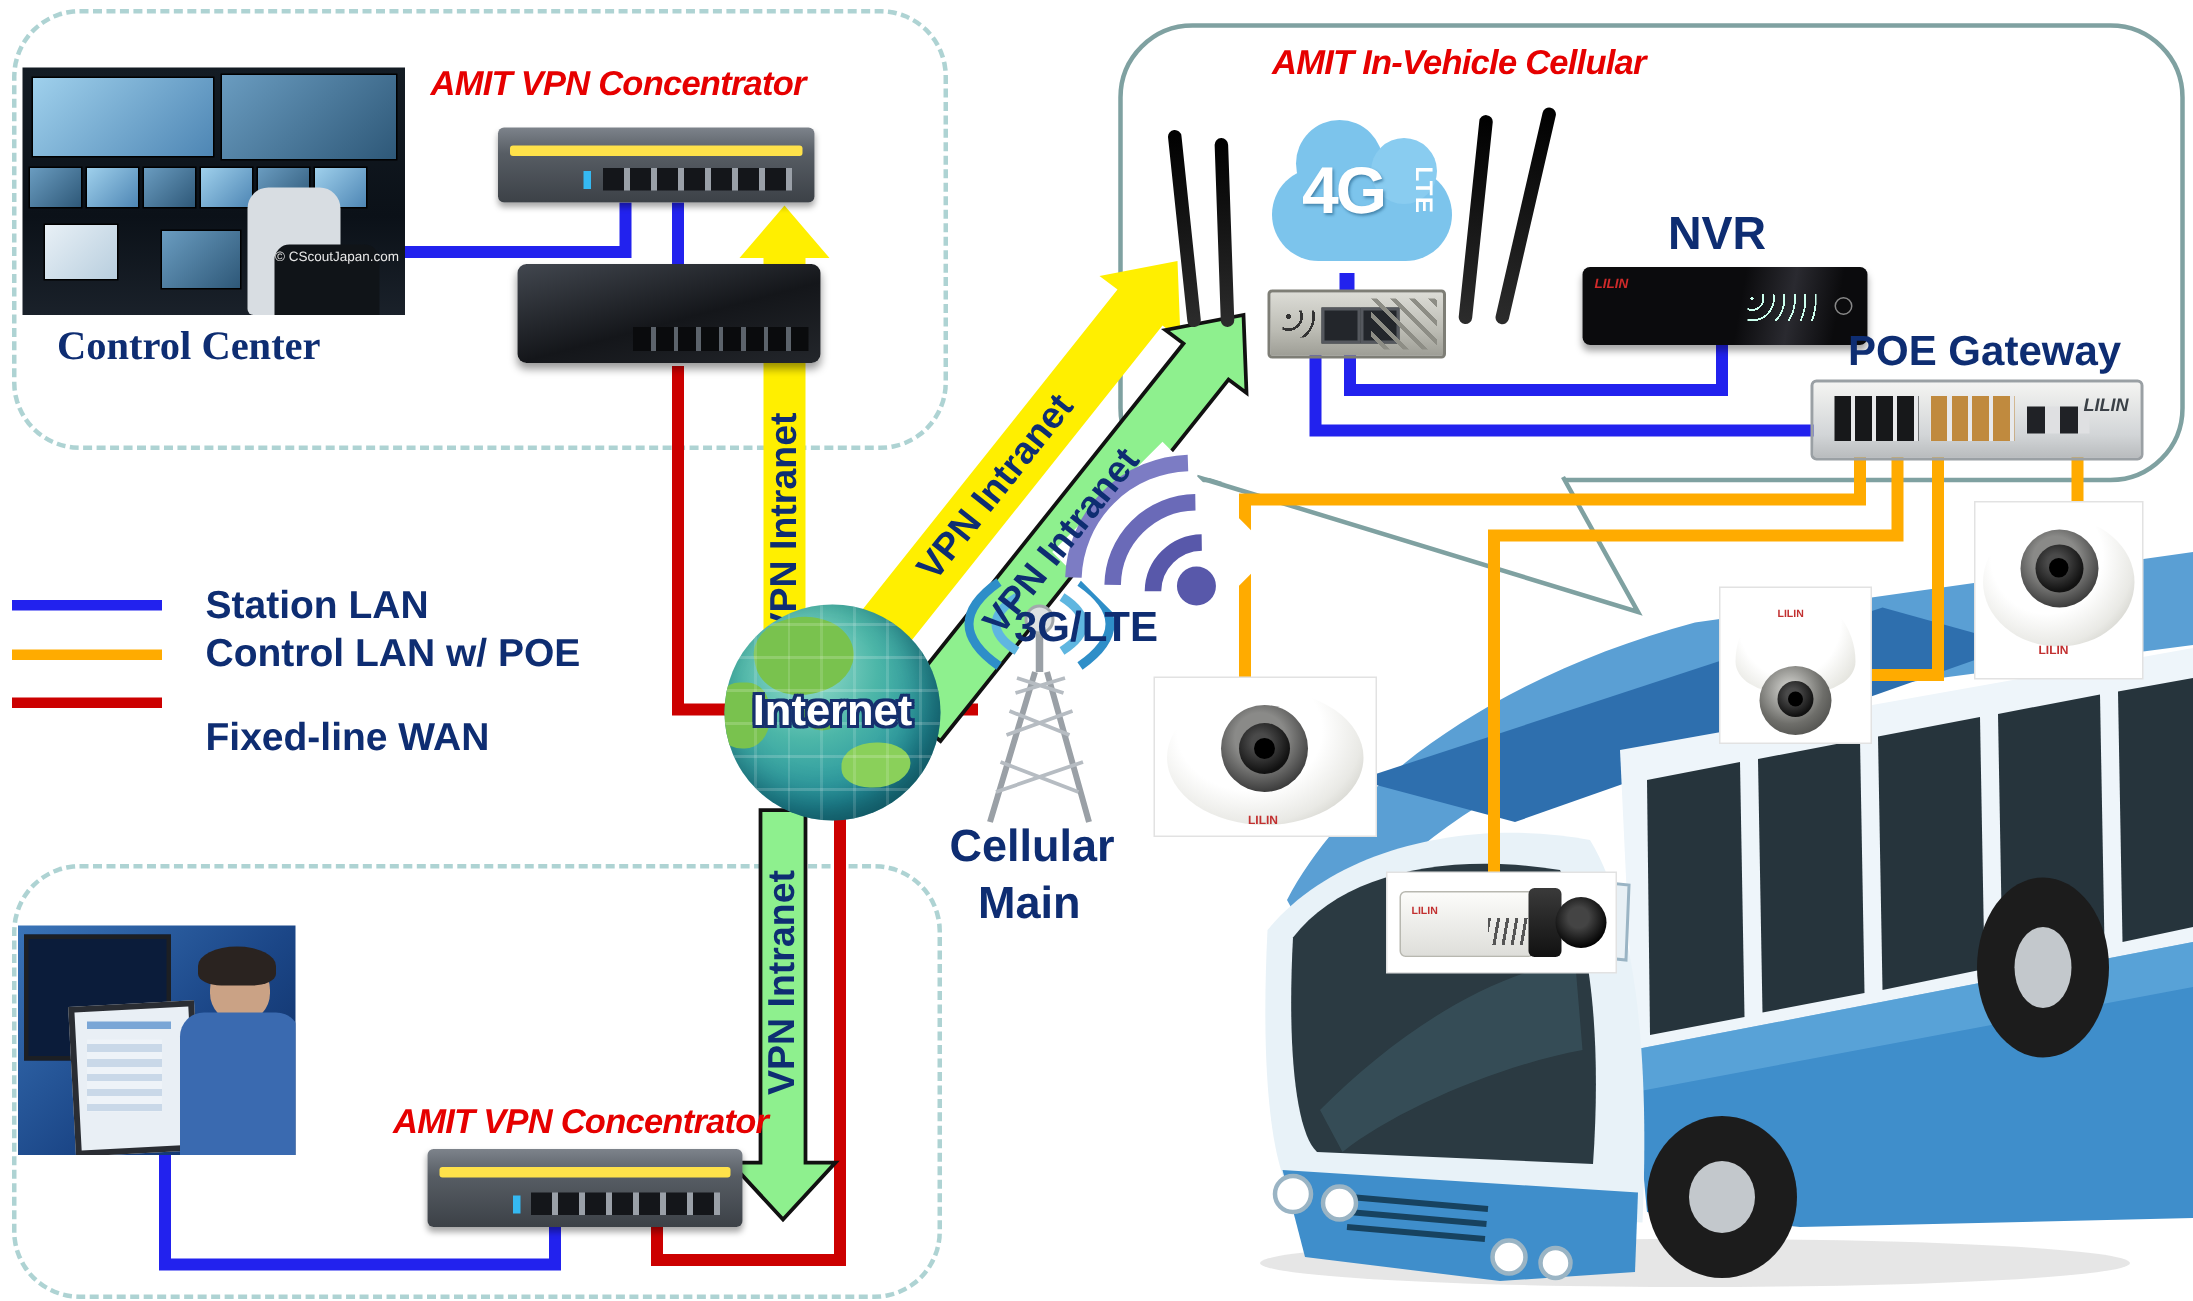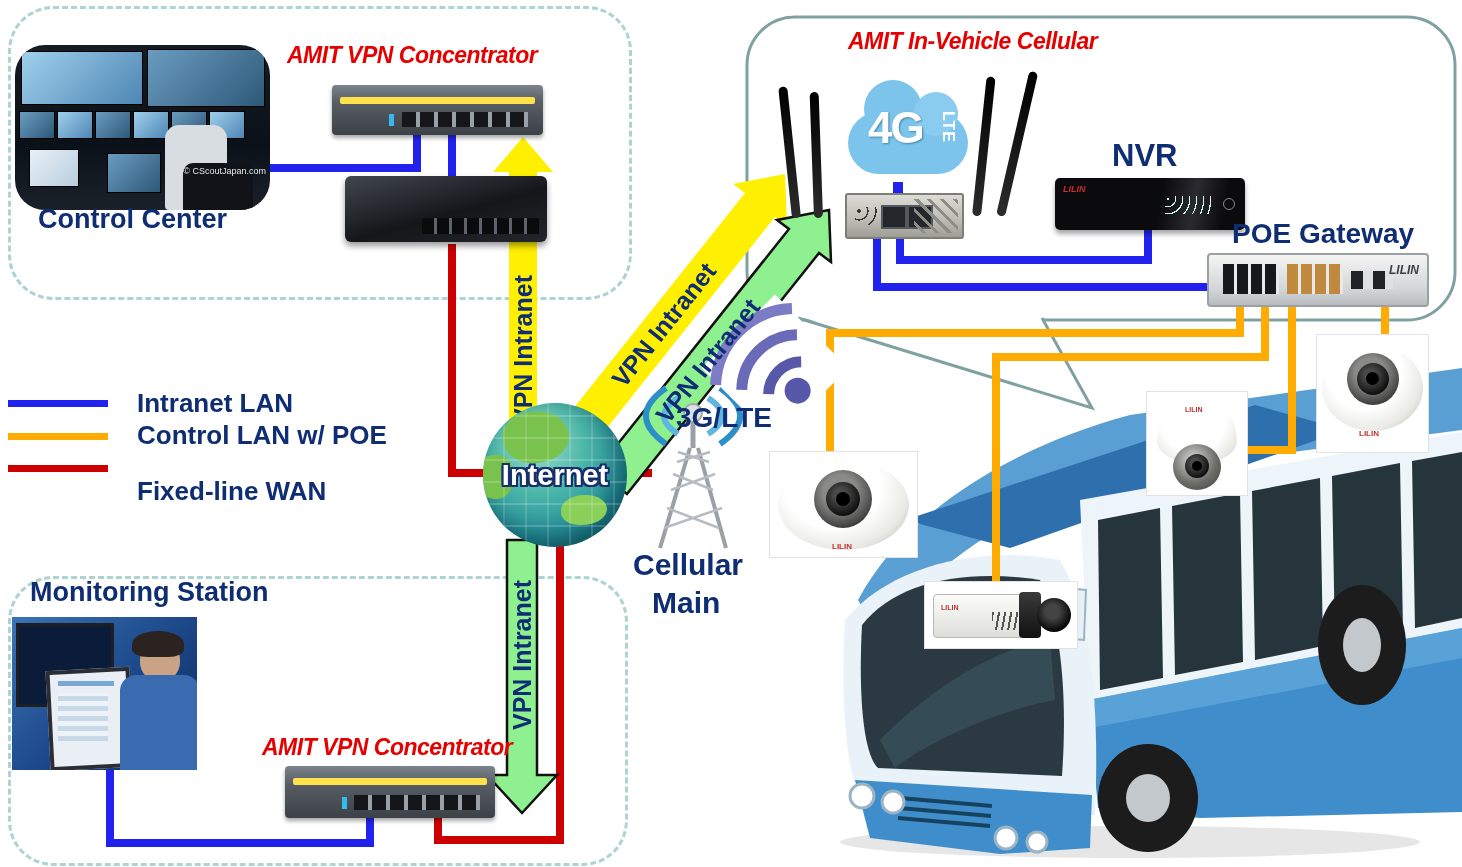--- a/index.html
+++ b/index.html
@@ -12,21 +12,21 @@
   .navy{color:#0e2d72;font-weight:bold;}
   .red-title{font-weight:bold;font-style:italic;font-size:23px;letter-spacing:-0.5px;white-space:nowrap;}
   .caption{font-size:27px;white-space:nowrap;}
   .legend-label{font-size:26px;white-space:nowrap;}
   .legend-line{height:7px;width:100px;}
   .vpn-text{font-size:25px;font-weight:bold;color:#0e2d72;white-space:nowrap;z-index:2;}
   .rot-90{transform:translate(-50%,-50%) rotate(-90deg);}
   .rot-diag{transform:translate(-50%,-50%) rotate(-51.5deg);}
   
   .photo{overflow:hidden;}
-  #cc-photo{background:linear-gradient(180deg,#141c24 0%,#0b1118 60%,#1a212a 100%);border-radius:30px;}
+  #cc-photo{background:linear-gradient(180deg,#141c24 0%,#0b1118 60%,#1a212a 100%);}
   .screen{position:absolute;background:linear-gradient(135deg,#9fd0ec,#4e86b4);border:1px solid #000;}
   .screen.dim{background:linear-gradient(135deg,#6a9cc0,#2e5878);}
   .watermark{position:absolute;right:4px;bottom:34px;color:#e8e8e8;font-size:9px;}
   #ms-photo{background:linear-gradient(135deg,#3a74b8 0%,#1b4687 55%,#0c2a5e 100%);}
   
   .concentrator{background:linear-gradient(180deg,#7d838b 0%,#575d64 35%,#3c4147 100%);
     border-radius:4px;box-shadow:0 3px 4px rgba(0,0,0,.35);}
   .concentrator .stripe{position:absolute;left:4%;right:4%;top:24%;height:7px;background:#ffe24a;border-radius:2px;}
   .concentrator .ports{position:absolute;left:33%;right:7%;bottom:16%;height:15px;
     background:repeating-linear-gradient(90deg,#14161a 0 14px,#9aa0a8 14px 18px);}
@@ -194,57 +194,56 @@
     <div class="screen dim" style="left:80px;top:66px;width:34px;height:26px;"></div>
     <div class="screen" style="left:118px;top:66px;width:34px;height:26px;"></div>
     <div class="screen dim" style="left:156px;top:66px;width:34px;height:26px;"></div>
     <div class="screen" style="left:194px;top:66px;width:34px;height:26px;"></div>
     <div class="screen" style="left:14px;top:104px;width:48px;height:36px;background:linear-gradient(135deg,#e8f0f6,#b8cede);"></div>
     <div class="screen dim" style="left:92px;top:108px;width:52px;height:38px;"></div>
     <div style="position:absolute;left:150px;top:80px;width:62px;height:85px;background:#d8dde2;border-radius:14px 14px 4px 4px;"></div>
     <div style="position:absolute;left:168px;top:118px;width:70px;height:60px;background:#101418;border-radius:10px;"></div>
     <div class="watermark">© CScoutJapan.com</div>
   </div>
-  <div class="abs navy caption z5" style="left:38px;top:204px;">Control Center</div>
+  <div class="abs navy caption z5" style="left:38px;top:215px;font-family:Liberation Serif, serif;">Control Center</div>
 
   <div class="abs red-title z5" style="left: 287px; top: 42px; color: rgb(230, 0, 0);">AMIT VPN Concentrator</div>
 
   <div class="abs concentrator z4" style="left:332px;top:85px;width:211px;height:50px;">
     <div class="stripe"></div>
       <div class="ports"></div>
       <div class="led"></div>
   </div>
 
   <div class="abs router-dev z4" style="left:345px;top:176px;width:202px;height:66px;">
     <div class="ports"></div>
   </div>
 
   <div class="abs z5">
     <div class="abs legend-line" style="left: 8px; top: 400px; background-color: rgb(34, 34, 238);"></div>
     <div class="abs legend-line" style="left: 8px; top: 433px; background-color: rgb(255, 171, 0);"></div>
     <div class="abs legend-line" style="left: 8px; top: 465px; background-color: rgb(204, 0, 0);"></div>
-    <div class="abs navy legend-label" style="left:137px;top:388px;">Intranet LAN</div>
+    <div class="abs navy legend-label" style="left:137px;top:388px;">Station LAN</div>
     <div class="abs navy legend-label" style="left:137px;top:420px;">Control LAN w/ POE</div>
     <div class="abs navy legend-label" style="left:137px;top:476px;">Fixed-line WAN</div>
   </div>
 
   <div class="abs globe z4" style="left:483px;top:403px;width:144px;height:144px;">
     <div class="blob" style="left:20px;top:8px;width:66px;height:52px;border-radius:46% 60% 50% 55%;transform:rotate(-12deg);"></div>
     <div class="blob" style="left:-8px;top:52px;width:38px;height:44px;border-radius:55% 45% 50% 60%;"></div>
     <div class="blob" style="left:78px;top:92px;width:46px;height:30px;border-radius:55% 50% 60% 45%;background:#8ad05a;"></div>
     <div class="blob" style="left:52px;top:64px;width:26px;height:20px;border-radius:50%;background:#6cb84a;"></div>
     <div class="grid"></div>
     <div class="globe-label">Internet</div>
   </div>
 
   <div class="abs navy z5" style="left:676px;top:402px;font-size:28px;">3G/LTE</div>
   <div class="abs navy z5" style="left:633px;top:548px;font-size:30px;">Cellular</div>
   <div class="abs navy z5" style="left:652px;top:586px;font-size:30px;">Main</div>
 
-  <div class="abs navy caption z5" style="left:30px;top:577px;">Monitoring Station</div>
   <div class="abs photo z4" id="ms-photo" style="left:12px;top:617px;width:185px;height:153px;">
     <div style="position:absolute;left:4px;top:6px;width:92px;height:78px;background:#0b1c3a;border:3px solid #1c1f24;"></div>
     <div style="position:absolute;left:36px;top:52px;width:76px;height:92px;background:#e9eff5;border:4px solid #2a2d33;transform:rotate(-3deg);"></div>
     <div style="position:absolute;left:46px;top:64px;width:56px;height:5px;background:#7aa6d6;"></div>
     <div style="position:absolute;left:46px;top:76px;width:50px;height:48px;background:repeating-linear-gradient(0deg,#c9d8e8 0 5px,#eef3f8 5px 10px);"></div>
     <div style="position:absolute;left:128px;top:22px;width:40px;height:42px;background:#caa285;border-radius:50% 50% 45% 45%;"></div>
     <div style="position:absolute;left:120px;top:14px;width:52px;height:26px;background:#2a2320;border-radius:50% 50% 30% 30%;"></div>
     <div style="position:absolute;left:108px;top:58px;width:80px;height:95px;background:#3a6ab0;border-radius:16px 16px 0 0;"></div>
   </div>
 

